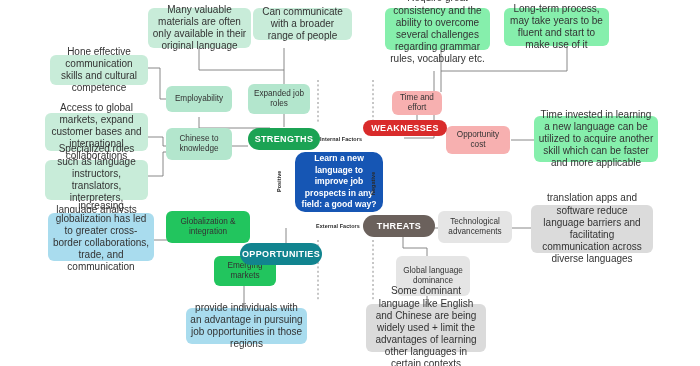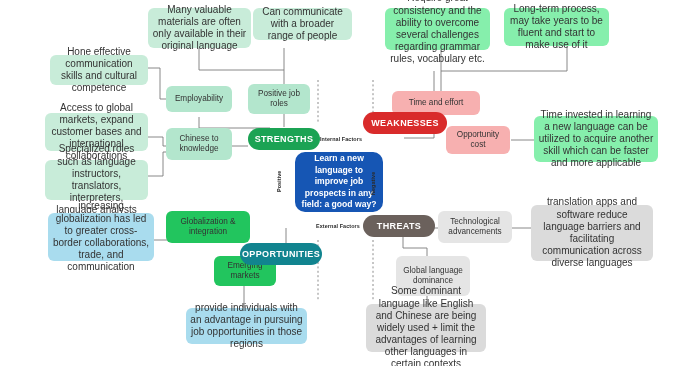--- a/index.html
+++ b/index.html
@@ -157,57 +157,57 @@
   </svg>
 
   <div class="node leaf q-s-leaf" style="left:148px; top:8px; width:103px; height:40px;">Many valuable materials are often only available in their original language</div>
 
   <div class="node leaf q-s-leaf" style="left:253px; top:8px; width:99px; height:32px;">Can communicate with a broader range of people</div>
 
   <div class="node leaf q-s-leaf" style="left:50px; top:55px; width:98px; height:30px;">Hone effective communication skills and cultural competence</div>
 
   <div class="node branch q-s-br" style="left:166px; top:86px; width:66px; height:26px;border-radius:6px;">Employability</div>
 
-  <div class="node branch q-s-br" style="left:248px; top:84px; width:62px; height:30px;">Positive job roles</div>
+  <div class="node branch q-s-br" style="left:248px; top:84px; width:62px; height:30px;">Expanded job roles</div>
 
   <div class="node leaf q-s-leaf" style="left:45px; top:113px; width:103px; height:38px;">Access to global markets, expand customer bases and international collaborations</div>
 
   <div class="node branch q-s-br" style="left:166px; top:128px; width:66px; height:32px;">Chinese to knowledge</div>
 
   <div class="node leaf q-s-leaf" style="left:45px; top:160px; width:103px; height:40px;">Specialized roles such as language instructors, translators, interpreters, language analysts</div>
 
   <div class="node leaf q-w-leaf" style="left:385px; top:8px; width:105px; height:42px;">Require great consistency and the ability to overcome several challenges regarding grammar rules, vocabulary etc.</div>
 
   <div class="node leaf q-w-leaf" style="left:504px; top:8px; width:105px; height:38px;">Long-term process, may take years to be fluent and start to make use of it</div>
 
-  <div class="node branch q-w-br" style="left:392px; top:91px; width:88px; height:24px;">Time and effort</div>
+  <div class="node branch q-w-br" style="left:392px; top:91px; width:50px; height:24px;">Time and effort</div>
 
   <div class="node branch q-w-br" style="left:446px; top:126px; width:64px; height:28px;">Opportunity cost</div>
 
   <div class="node leaf q-w-leaf" style="left:534px; top:116px; width:124px; height:46px;">Time invested in learning a new language can be utilized to acquire another skill which can be faster and more applicable</div>
 
   <div class="node branch q-o-br" style="left:166px; top:211px; width:84px; height:32px;">Globalization &amp; integration</div>
 
   <div class="node leaf q-o-leaf" style="left:48px; top:213px; width:106px; height:48px;">increasing globalization has led to greater cross-border collaborations, trade, and communication</div>
 
   <div class="node branch q-o-br" style="left:214px; top:256px; width:62px; height:30px;">Emerging markets</div>
 
   <div class="node leaf q-o-leaf" style="left:186px; top:308px; width:121px; height:36px;">provide individuals with an advantage in pursuing job opportunities in those regions</div>
 
   <div class="node branch q-t-br" style="left:438px; top:211px; width:74px; height:32px;">Technological advancements</div>
 
-  <div class="node leaf q-t-leaf" style="left:531px; top:205px; width:122px; height:56px;">translation apps and software reduce language barriers and facilitating communication across diverse languages</div>
+  <div class="node leaf q-t-leaf" style="left:531px; top:205px; width:122px; height:48px;">translation apps and software reduce language barriers and facilitating communication across diverse languages</div>
 
   <div class="node branch q-t-br" style="left:396px; top:256px; width:74px; height:40px;">Global language dominance</div>
 
   <div class="node leaf q-t-leaf" style="left:366px; top:304px; width:120px; height:48px;">Some dominant language like English and Chinese are being widely used + limit the advantages of learning other languages in certain contexts</div>
 
   <div class="pill pill-s" style="left:248px; top:128px; width:72px; height:22px;">STRENGTHS</div>
 
-  <div class="pill pill-w" style="left:363px; top:112px; width:84px; height:22px;">WEAKNESSES</div>
+  <div class="pill pill-w" style="left:363px; top:120px; width:84px; height:16px;">WEAKNESSES</div>
 
   <div class="pill pill-o" style="left:240px; top:215px; width:82px; height:22px;">OPPORTUNITIES</div>
 
   <div class="pill pill-t" style="left:363px; top:215px; width:72px; height:22px;">THREATS</div>
 
   <div class="center-box" style="left:295px; top:152px; width:88px; height:60px;">Learn a new language to improve job prospects in any field: a good way?</div>
 
   <div class="axis-h" style="left:320px; top:136px;">Internal Factors</div>
 
   <div class="axis-h" style="left:316px; top:223px;">External Factors</div>

